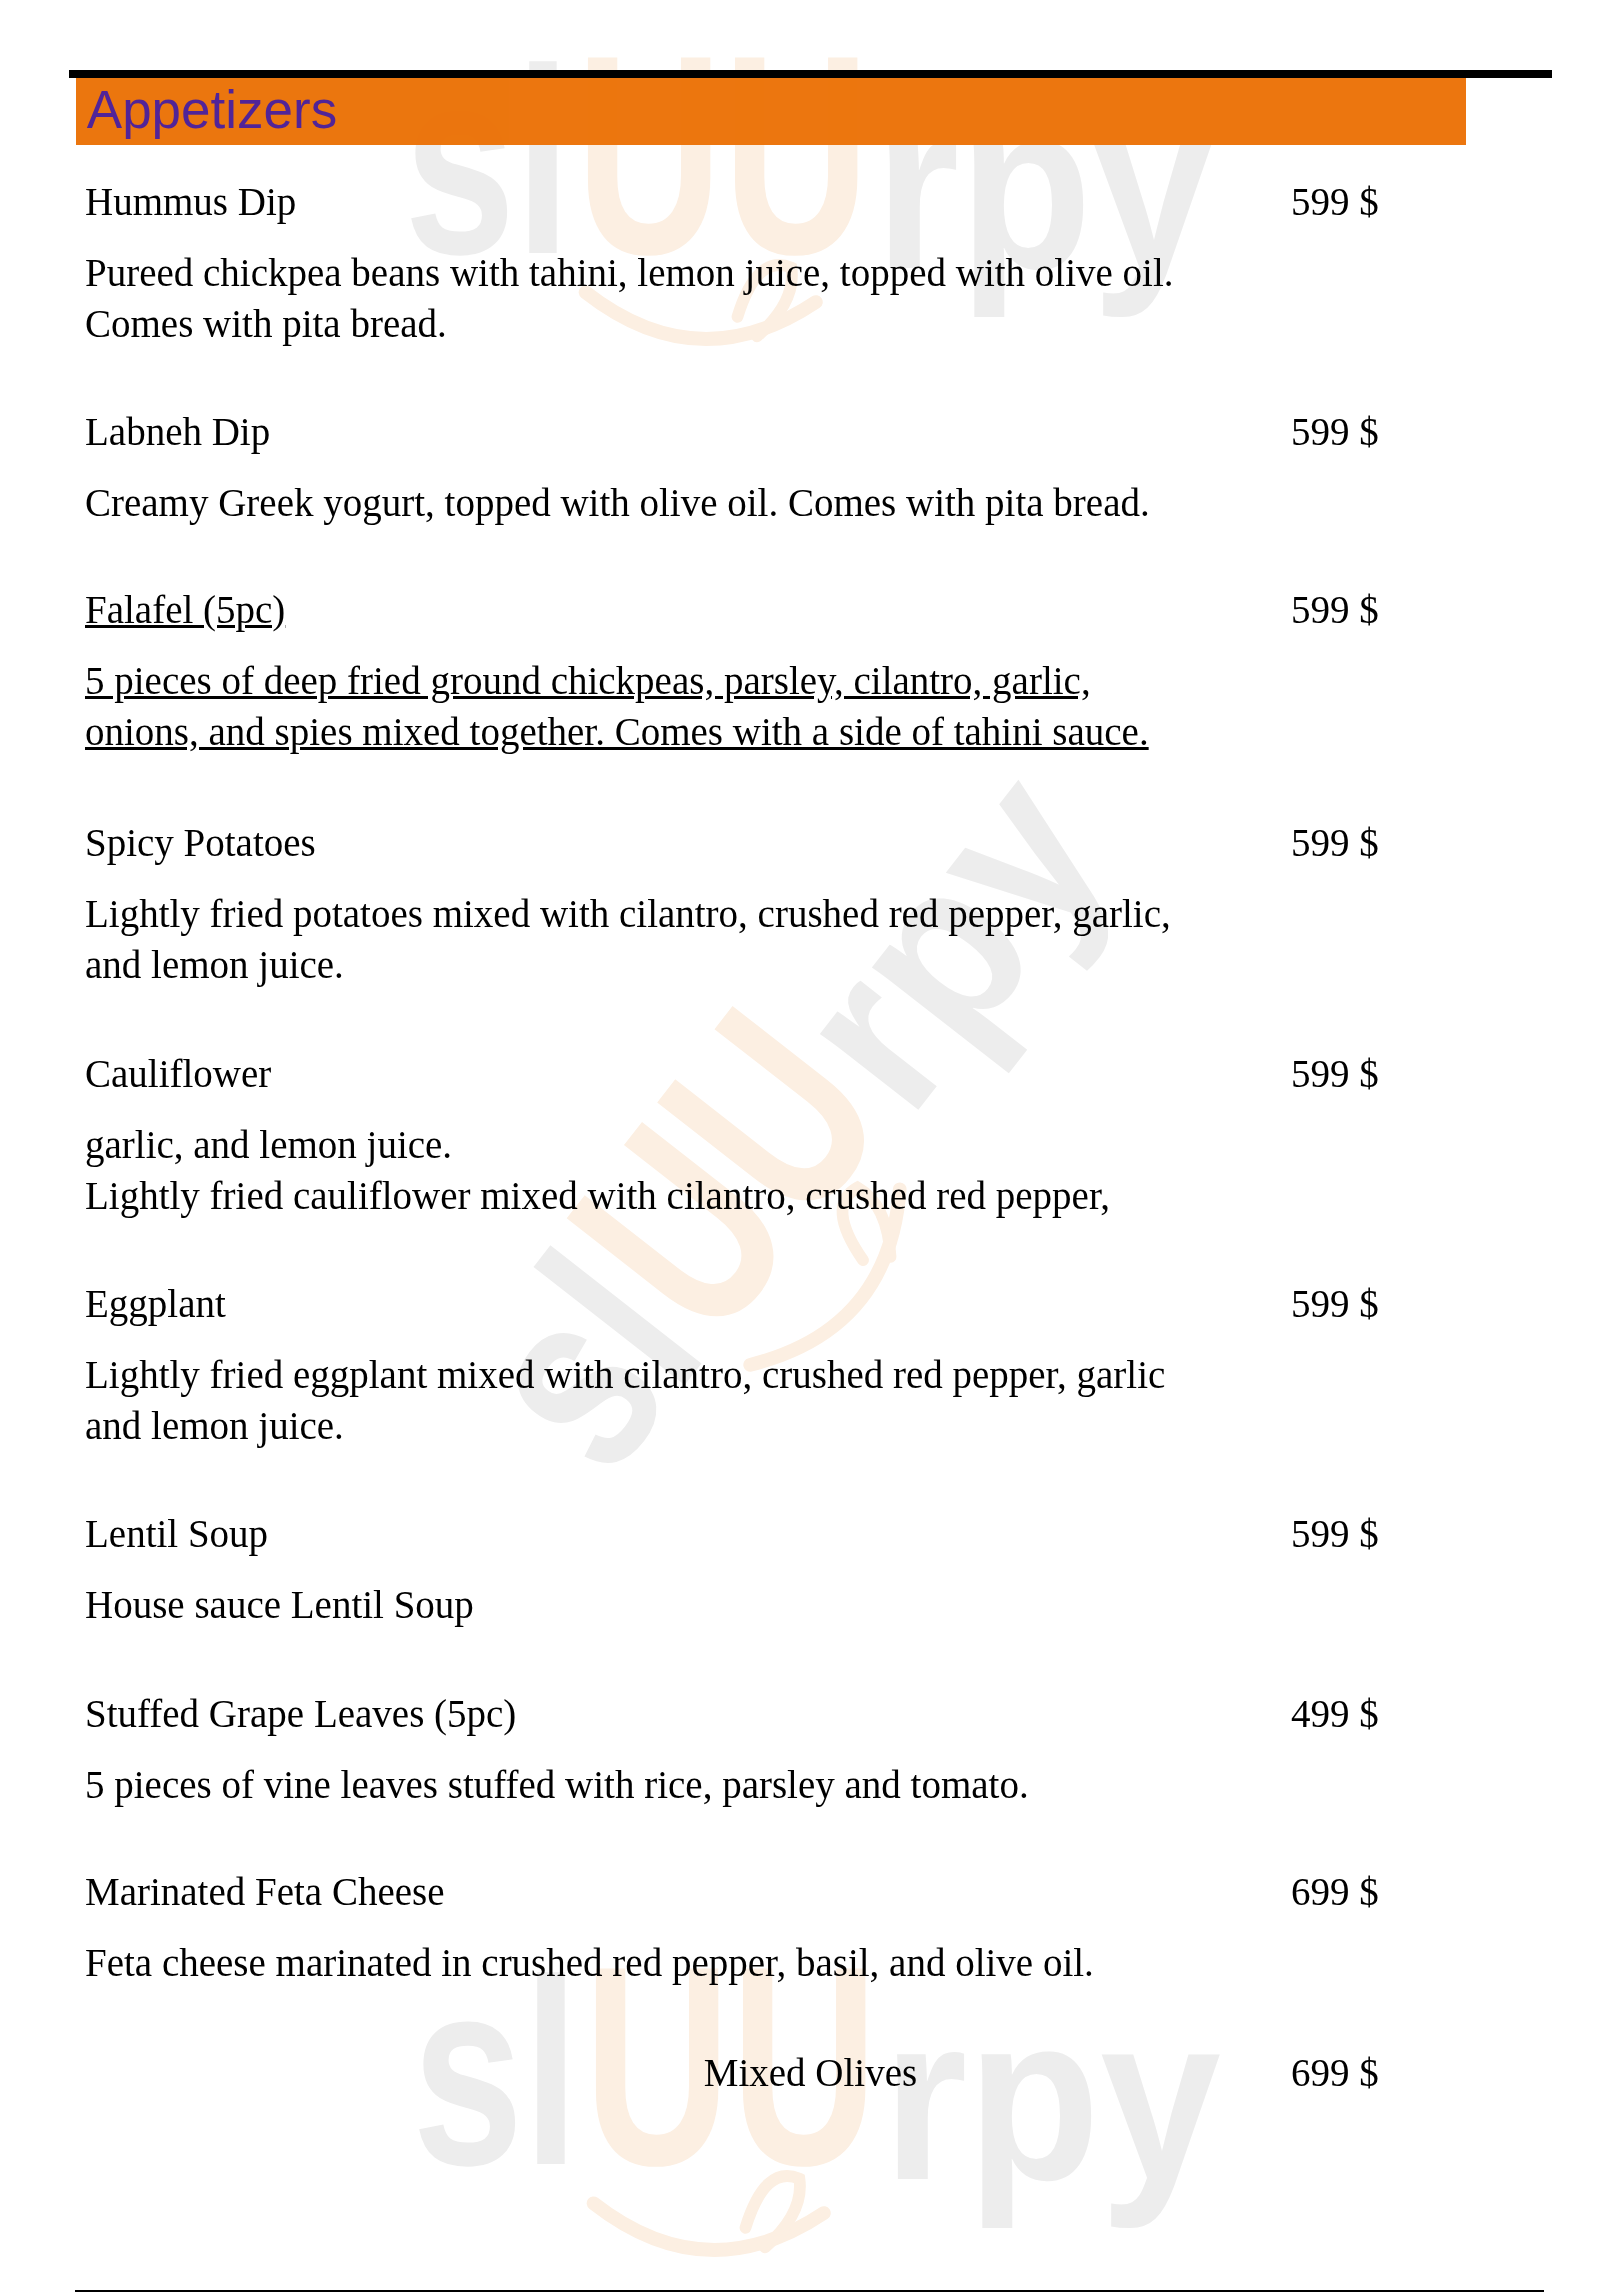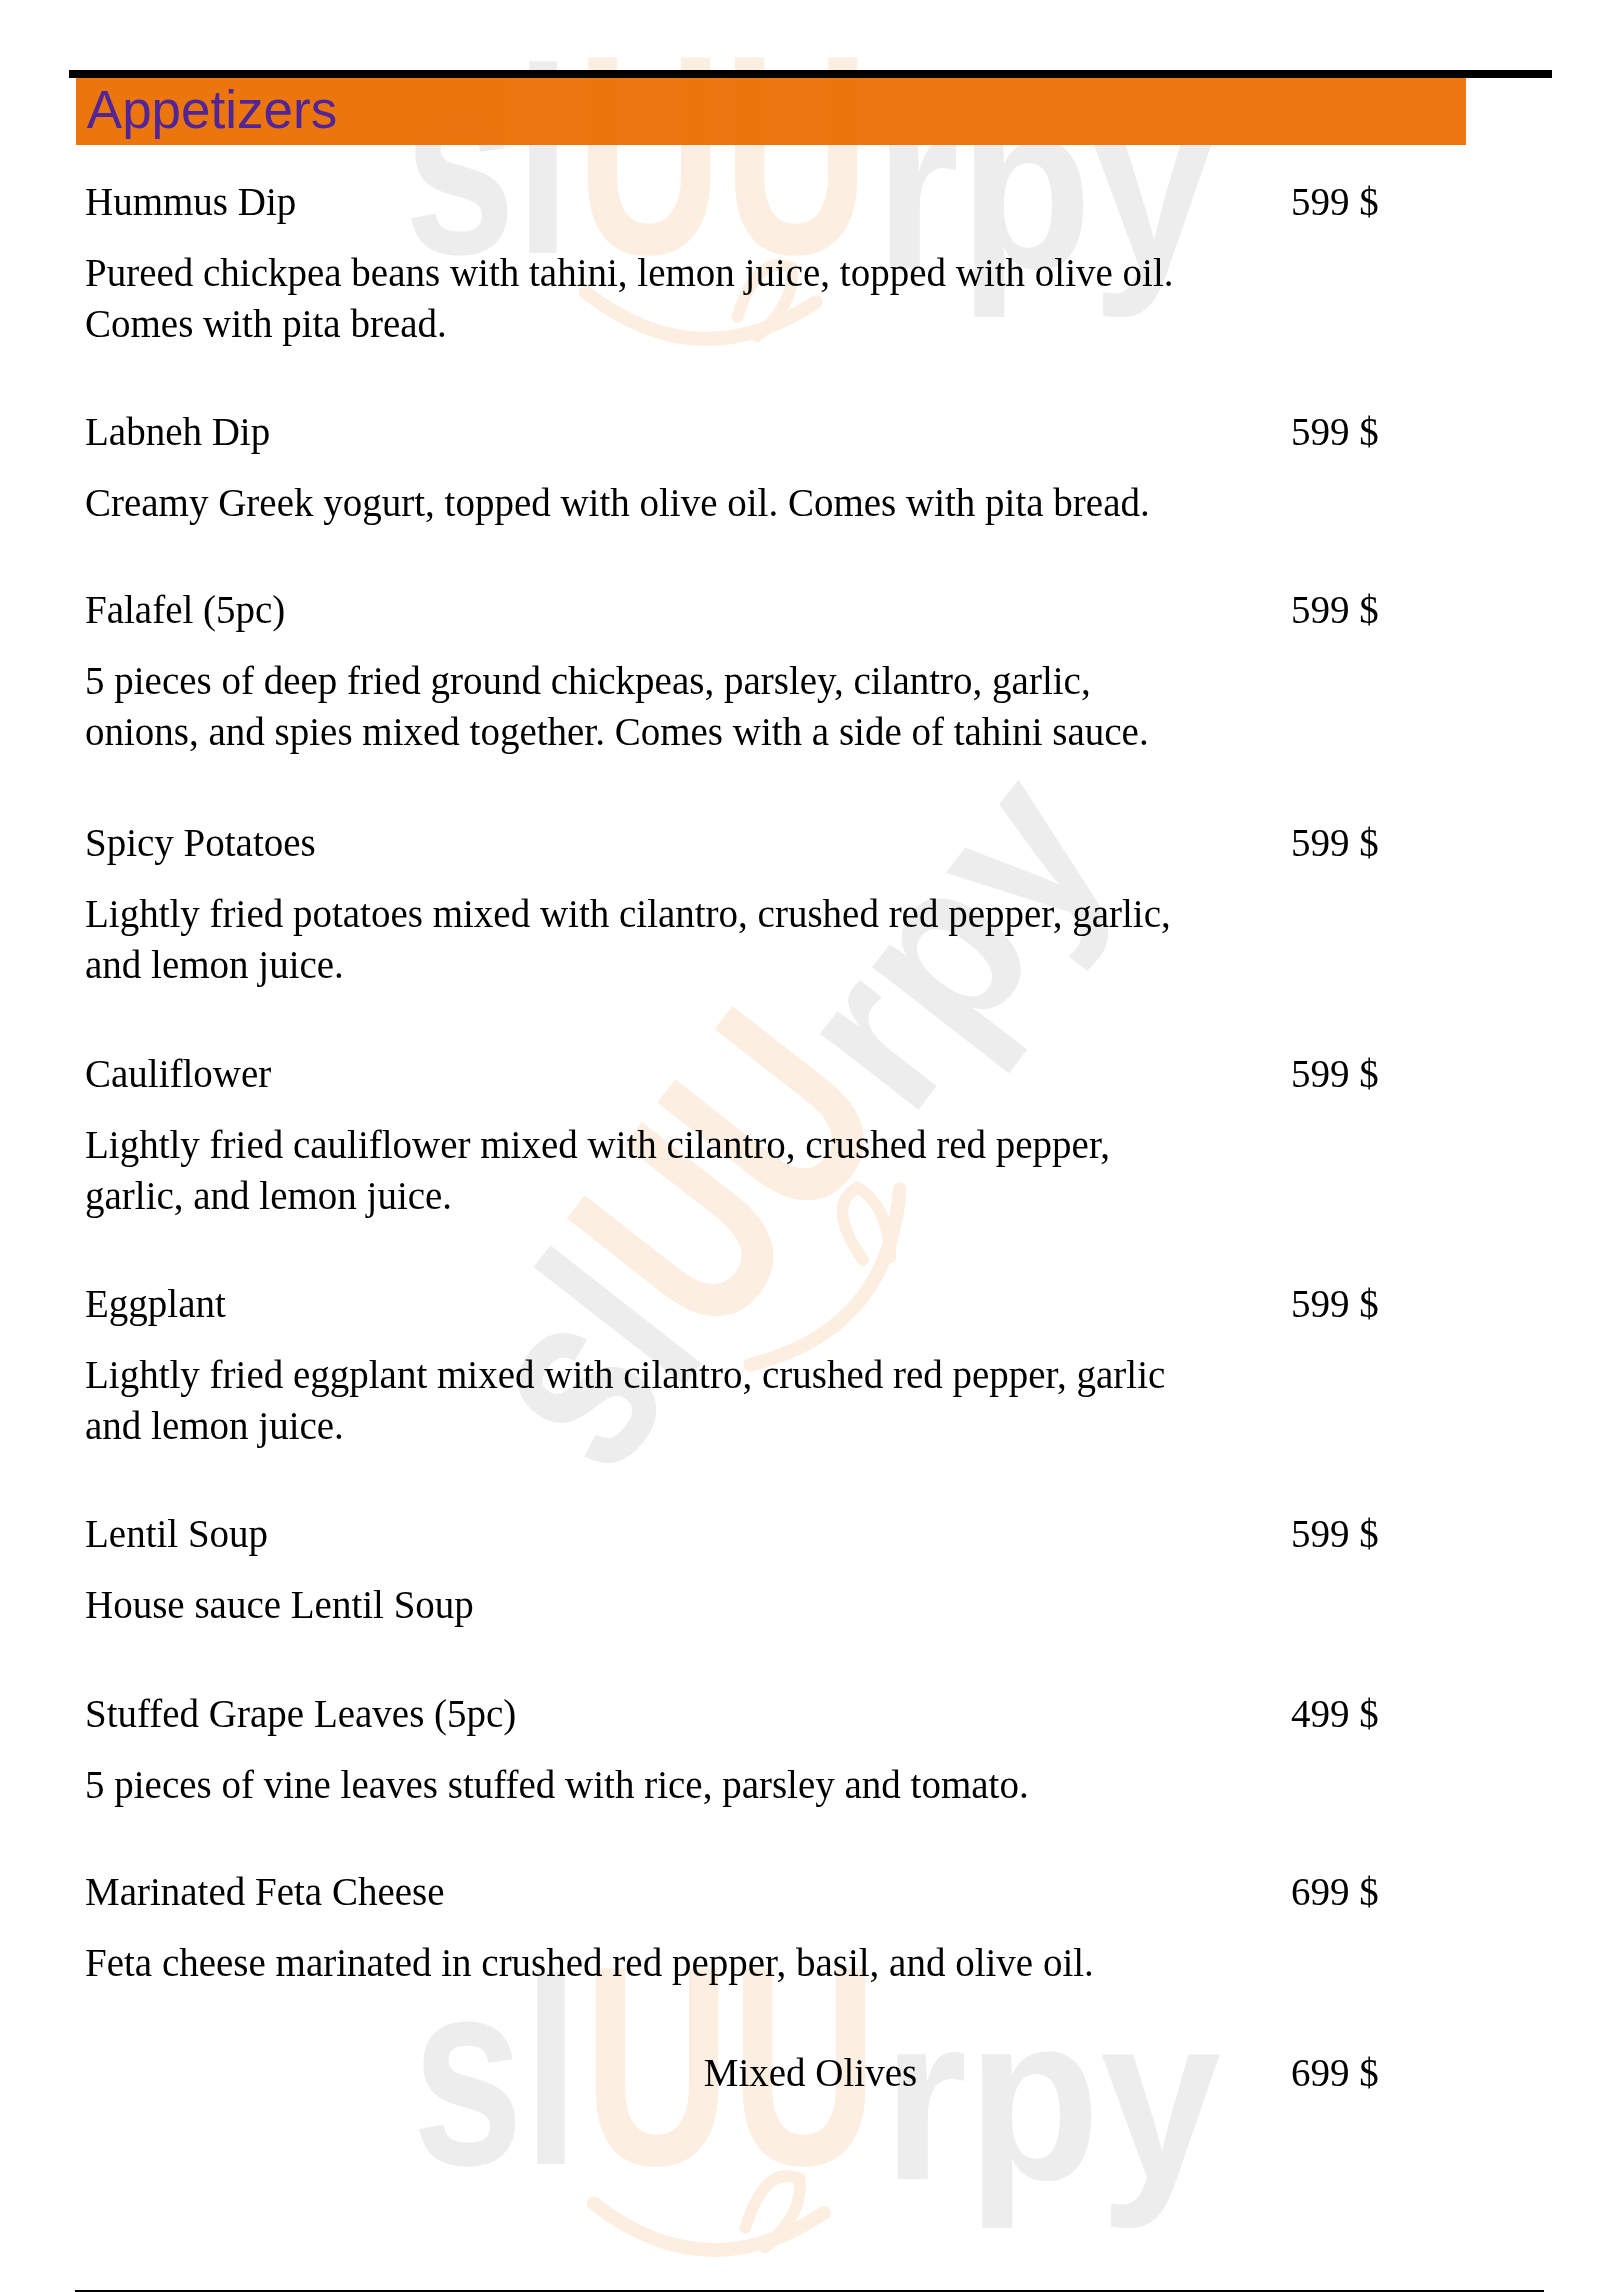--- a/index.html
+++ b/index.html
@@ -68,21 +68,21 @@
 </div>
 
 <div class="item" style="top:406px;">
   <div class="item-name">Labneh Dip</div>
   <div class="item-price">599 $</div>
   <div class="item-desc">
     <span class="item-desc-line">Creamy Greek yogurt, topped with olive oil. Comes with pita bread.</span>
   </div>
 </div>
 
-<div class="item" style="top:584px;">
+<div class="item" style="top:584px;text-decoration:underline;">
   <div class="item-name">Falafel (5pc)</div>
   <div class="item-price">599 $</div>
   <div class="item-desc">
     <span class="item-desc-line">5 pieces of deep fried ground chickpeas, parsley, cilantro, garlic,</span>
     <span class="item-desc-line">onions, and spies mixed together. Comes with a side of tahini sauce.</span>
   </div>
 </div>
 
 <div class="item" style="top:817px;">
   <div class="item-name">Spicy Potatoes</div>
@@ -90,22 +90,22 @@
   <div class="item-desc">
     <span class="item-desc-line">Lightly fried potatoes mixed with cilantro, crushed red pepper, garlic,</span>
     <span class="item-desc-line">and lemon juice.</span>
   </div>
 </div>
 
 <div class="item" style="top:1048px;">
   <div class="item-name">Cauliflower</div>
   <div class="item-price">599 $</div>
   <div class="item-desc">
+    <span class="item-desc-line">garlic, and lemon juice.</span>
     <span class="item-desc-line">Lightly fried cauliflower mixed with cilantro, crushed red pepper,</span>
-    <span class="item-desc-line">garlic, and lemon juice.</span>
   </div>
 </div>
 
 <div class="item" style="top:1278px;">
   <div class="item-name">Eggplant</div>
   <div class="item-price">599 $</div>
   <div class="item-desc">
     <span class="item-desc-line">Lightly fried eggplant mixed with cilantro, crushed red pepper, garlic</span>
     <span class="item-desc-line">and lemon juice.</span>
   </div>

